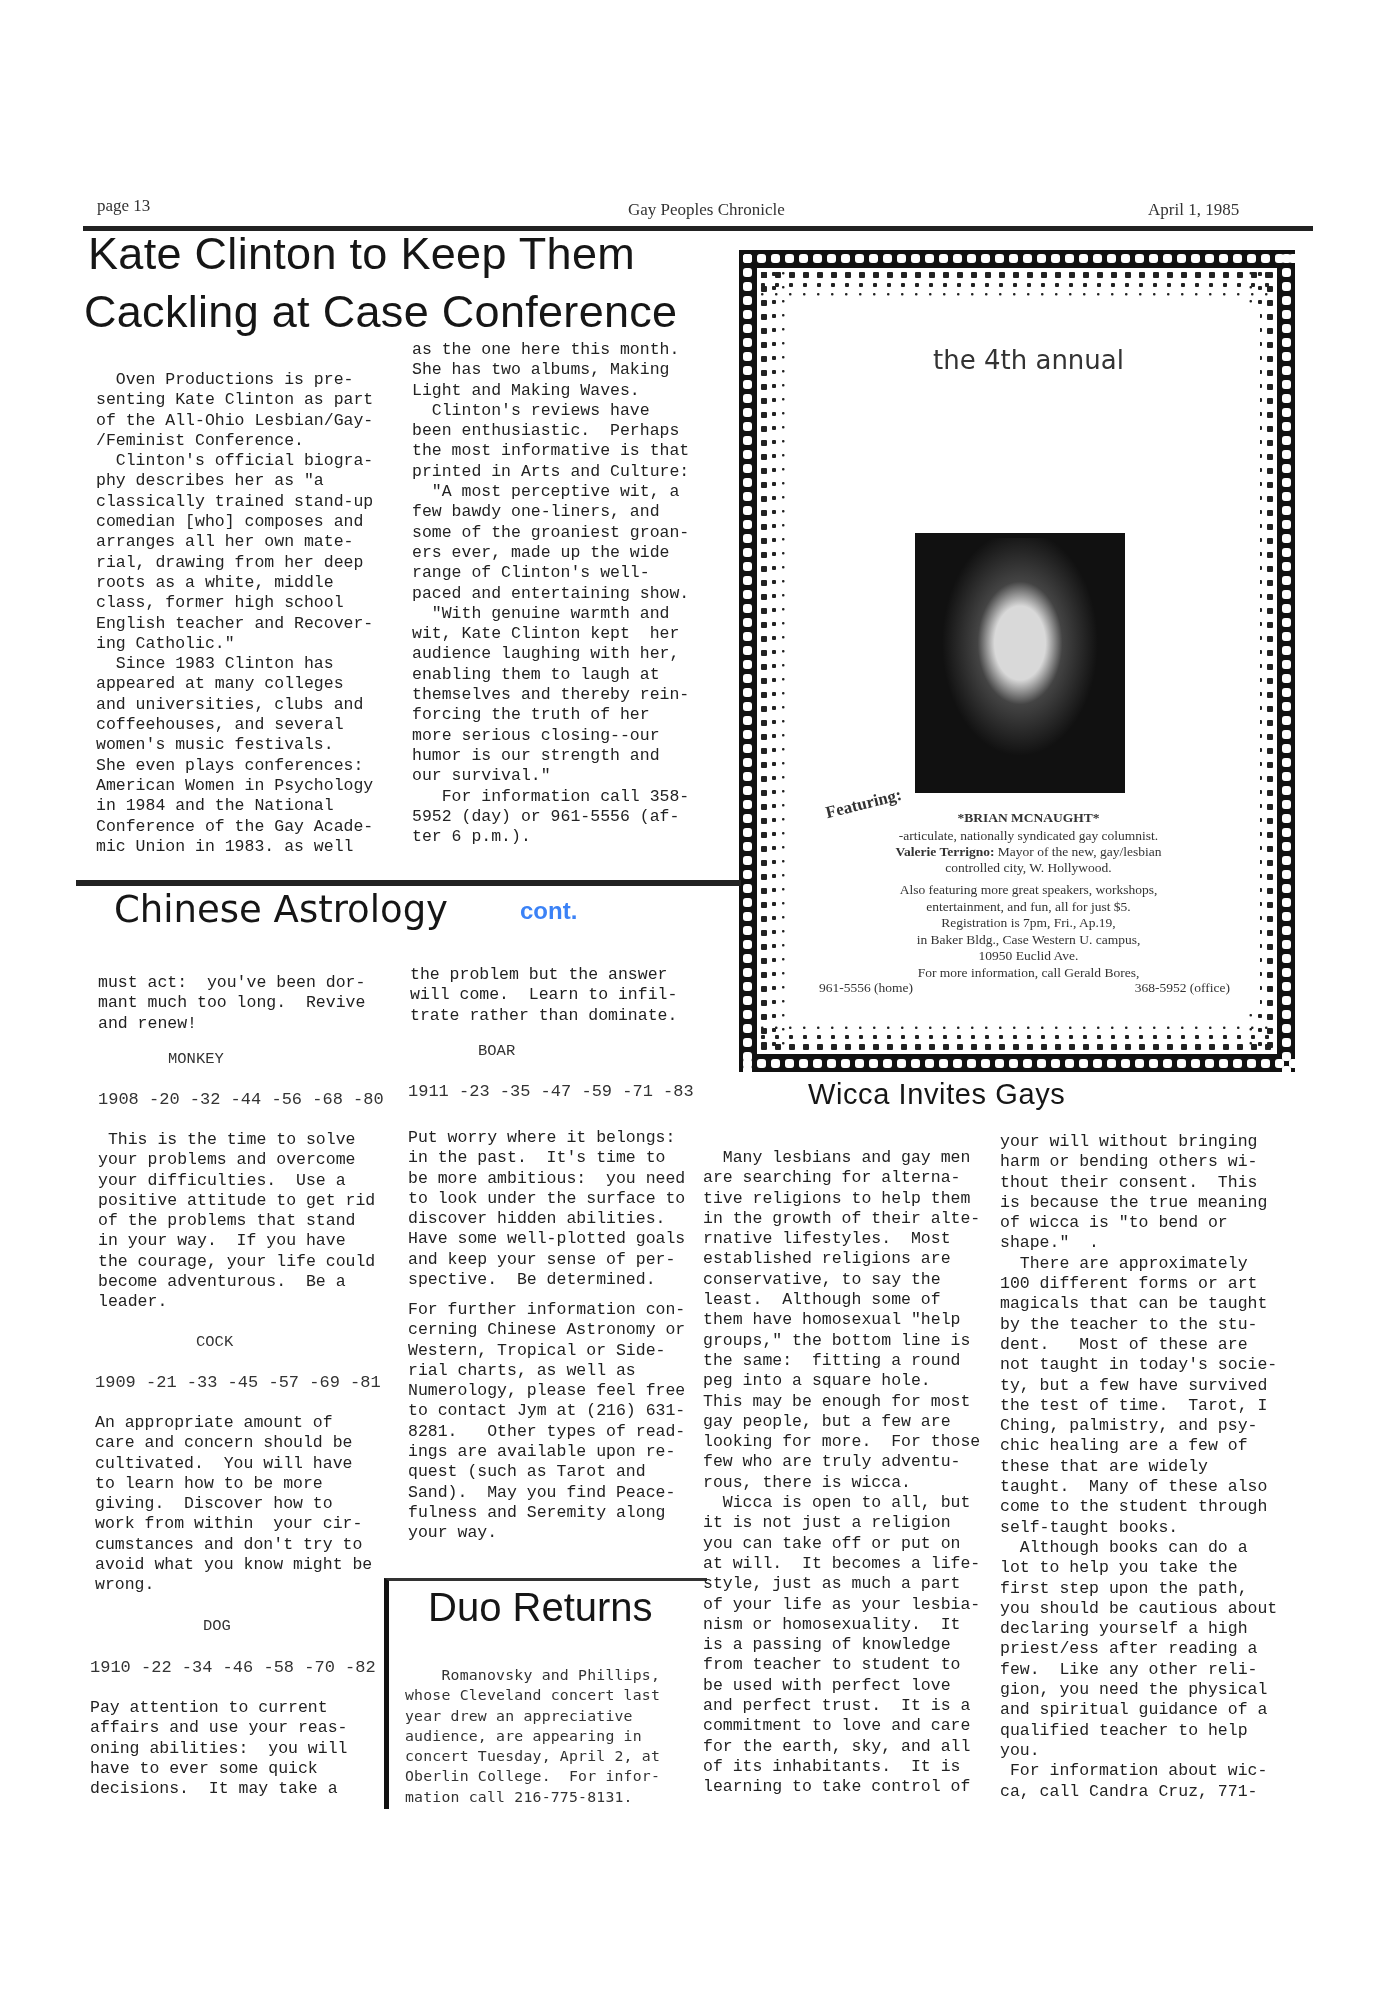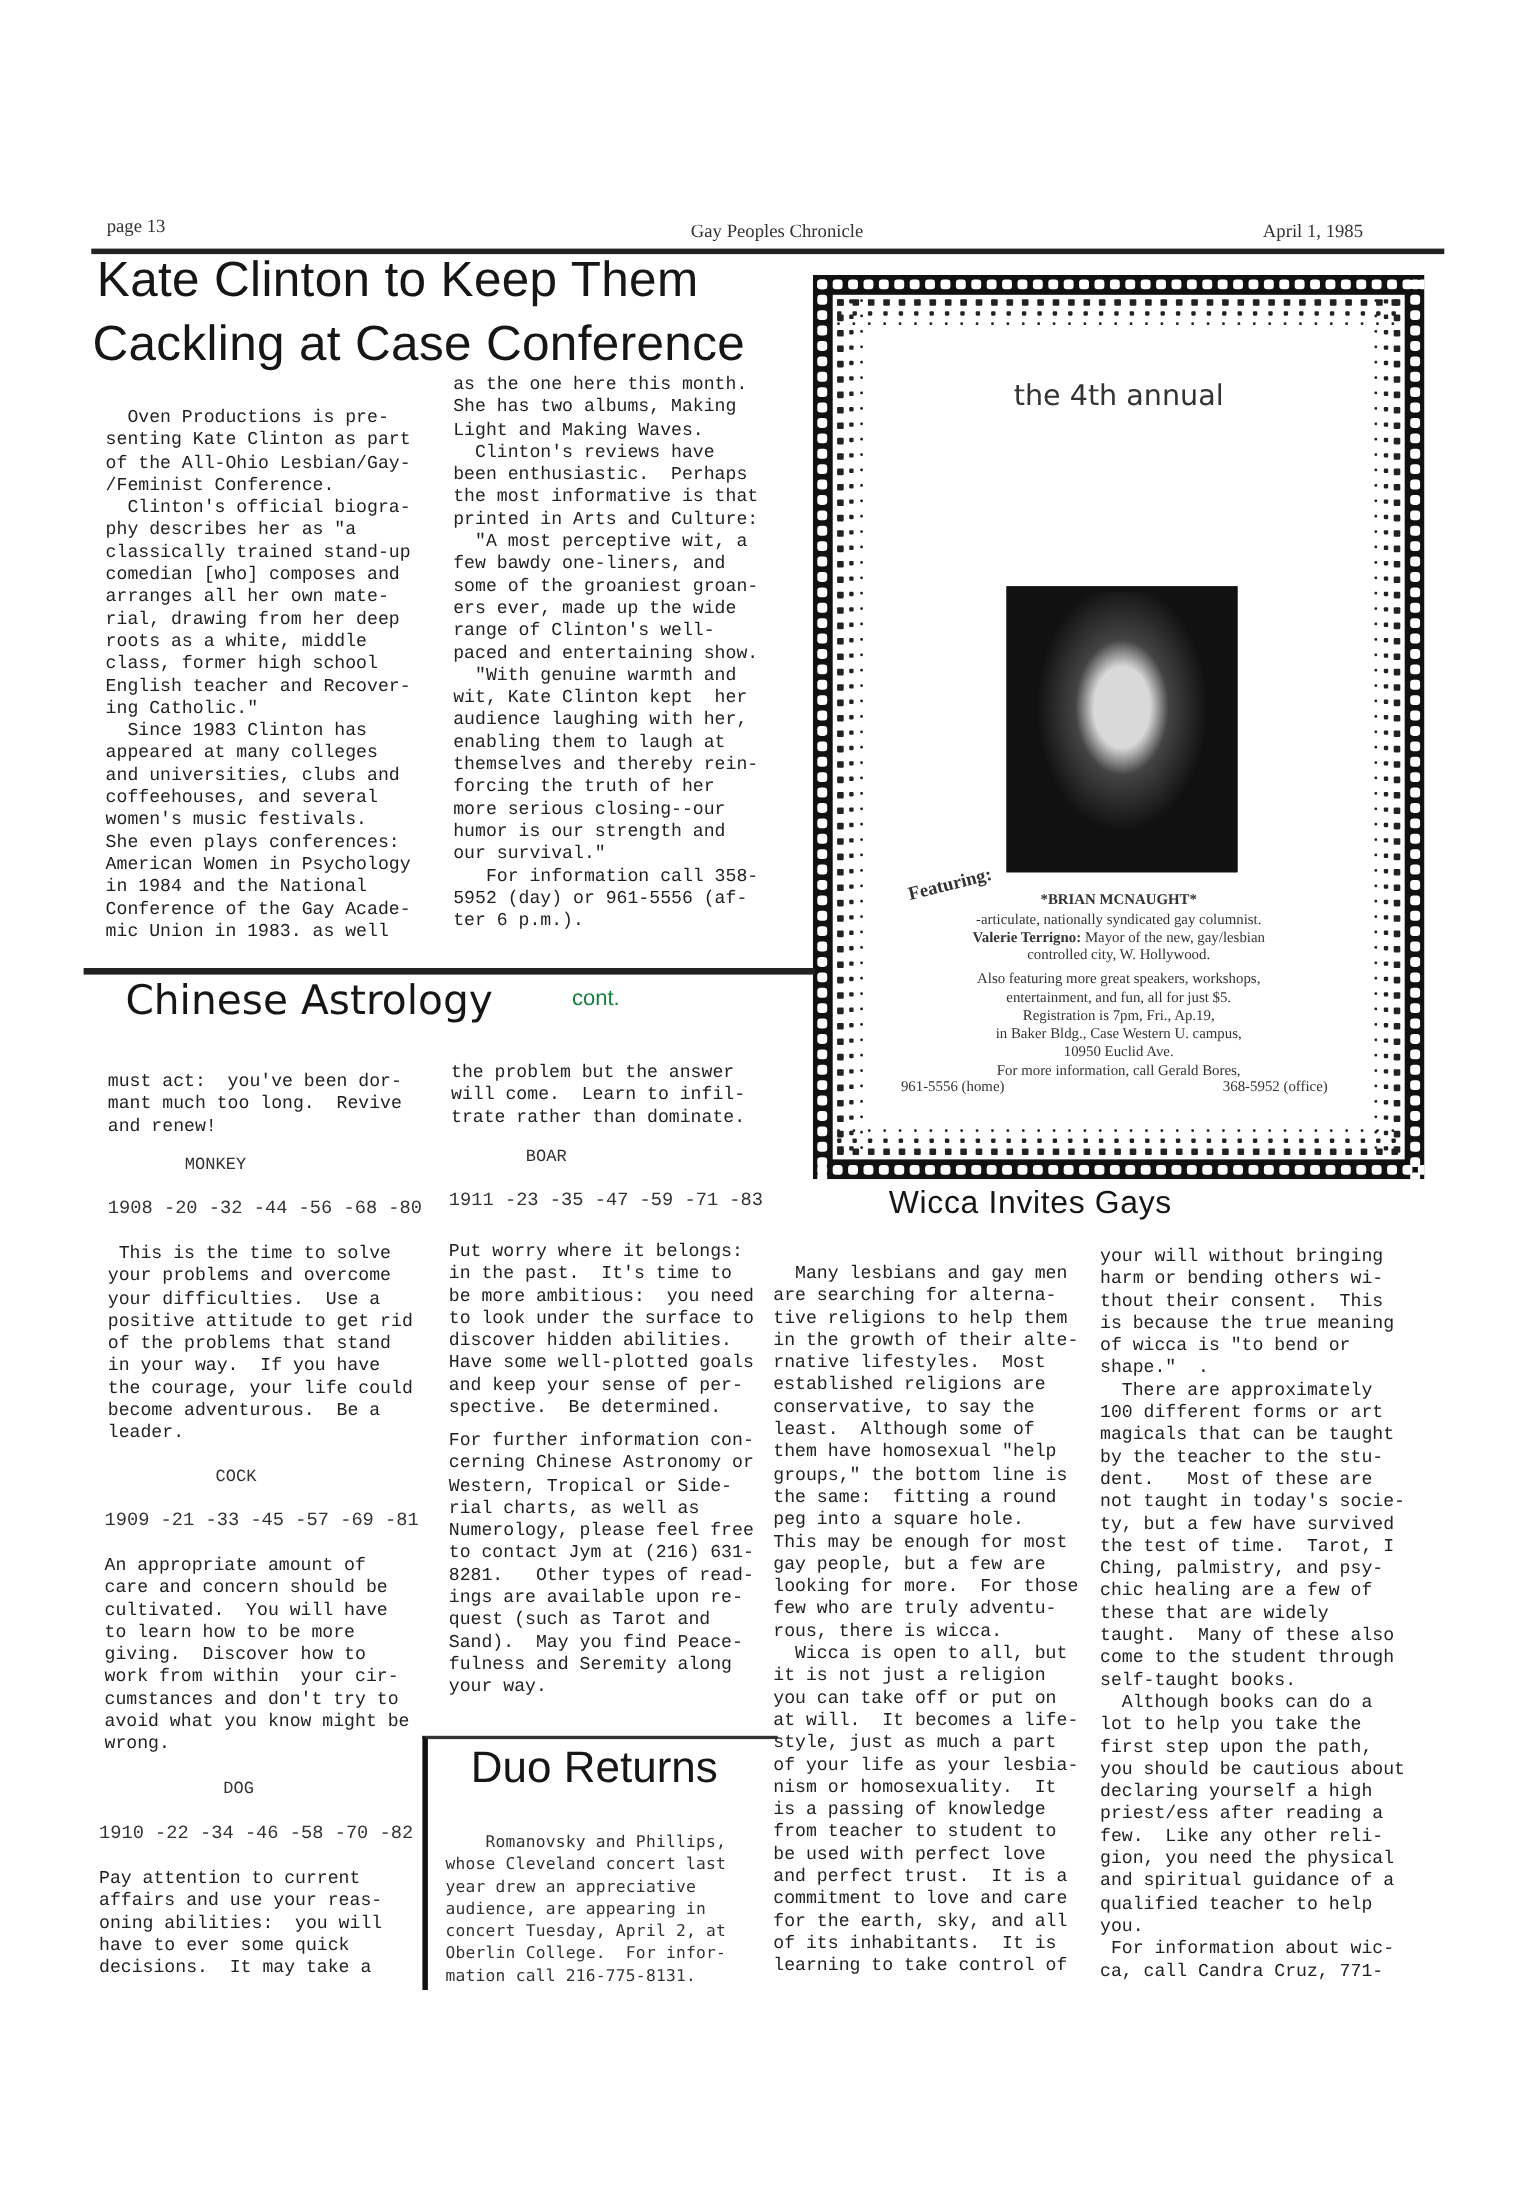--- a/index.html
+++ b/index.html
@@ -26,21 +26,21 @@
 <div class="abs hdr" style="left:97px;top:196px;">page 13</div>
 <div class="abs hdr" style="left:628px;top:200px;">Gay Peoples Chronicle</div>
 <div class="abs hdr" style="left:1148px;top:200px;">April 1, 1985</div>
 <div class="abs rule" style="left:83px;top:226px;width:1230px;height:5px;"></div>
 
 <div class="abs headline" style="left:88px;top:228px;">Kate Clinton to Keep Them</div>
 <div class="abs headline" style="left:84px;top:286px;">Cackling at Case Conference</div>
 <div class="abs mono" style="left:96px;top:370px;" id="clinton-col1"><div>  Oven Productions is pre-</div><div>senting Kate Clinton as part</div><div>of the All-Ohio Lesbian/Gay-</div><div>/Feminist Conference.</div><div>  Clinton's official biogra-</div><div>phy describes her as "a</div><div>classically trained stand-up</div><div>comedian [who] composes and</div><div>arranges all her own mate-</div><div>rial, drawing from her deep</div><div>roots as a white, middle</div><div>class, former high school</div><div>English teacher and Recover-</div><div>ing Catholic."</div><div>  Since 1983 Clinton has</div><div>appeared at many colleges</div><div>and universities, clubs and</div><div>coffeehouses, and several</div><div>women's music festivals.</div><div>She even plays conferences:</div><div>American Women in Psychology</div><div>in 1984 and the National</div><div>Conference of the Gay Acade-</div><div>mic Union in 1983. as well</div></div>
 <div class="abs mono" style="left:412px;top:340px;" id="clinton-col2"><div>as the one here this month.</div><div>She has two albums, Making</div><div>Light and Making Waves.</div><div>  Clinton's reviews have</div><div>been enthusiastic.  Perhaps</div><div>the most informative is that</div><div>printed in Arts and Culture:</div><div>  "A most perceptive wit, a</div><div>few bawdy one-liners, and</div><div>some of the groaniest groan-</div><div>ers ever, made up the wide</div><div>range of Clinton's well-</div><div>paced and entertaining show.</div><div>  "With genuine warmth and</div><div>wit, Kate Clinton kept  her</div><div>audience laughing with her,</div><div>enabling them to laugh at</div><div>themselves and thereby rein-</div><div>forcing the truth of her</div><div>more serious closing--our</div><div>humor is our strength and</div><div>our survival."</div><div>   For information call 358-</div><div>5952 (day) or 961-5556 (af-</div><div>ter 6 p.m.).</div></div>
 
-<div class="abs" style="left:739px;top:250px;width:556px;height:822px;">
+<div class="abs" style="left:739px;top:250px;width:556px;height:822px;padding-left:23px;">
   <svg class="abs" style="left:0;top:0;" width="556" height="822" id="ad-border">
       <rect width="556" height="822" fill="#111"></rect>
       <rect x="4" y="4" width="9" height="9" rx="3" fill="#fff"></rect>
       <rect x="4" y="809" width="9" height="9" rx="3" fill="#fff"></rect>
       <rect x="18" y="4" width="9" height="9" rx="3" fill="#fff"></rect>
       <rect x="18" y="809" width="9" height="9" rx="3" fill="#fff"></rect>
       <rect x="32" y="4" width="9" height="9" rx="3" fill="#fff"></rect>
       <rect x="32" y="809" width="9" height="9" rx="3" fill="#fff"></rect>
       <rect x="46" y="4" width="9" height="9" rx="3" fill="#fff"></rect>
       <rect x="46" y="809" width="9" height="9" rx="3" fill="#fff"></rect>
@@ -812,21 +812,21 @@
         <div>10950 Euclid Ave.</div>
         <div>For more information, call Gerald Bores,</div>
       </div>
     <div class="abs ad-small" style="left:22px;top:672px;">961-5556 (home)</div>
     <div class="abs ad-small" style="right:30px;top:672px;">368-5952 (office)</div>
   </div>
 </div>
 
 <div class="abs rule" style="left:76px;top:880px;width:665px;height:6px;"></div>
 <div class="abs sect" style="left:114px;top:888px;">Chinese Astrology</div>
-<div class="abs sans" style="left:520px;top:897px;font-size:20px;font-weight:normal;color:#15803d;">cont.</div>
+<div class="abs sans" style="left:520px;top:897px;font-size:24px;font-weight:bold;color:#3b82f6;">cont.</div>
 
 <div class="abs mono" style="left:98px;top:973px;" id="astro-intro1"><div>must act:  you've been dor-</div><div>mant much too long.  Revive</div><div>and renew!</div></div>
 <div class="abs zodiac" style="left:168px;top:1050px;">MONKEY</div>
 <div class="abs years" style="left:98px;top:1090px;">1908 -20 -32 -44 -56 -68 -80</div>
 <div class="abs mono" style="left:98px;top:1130px;" id="sign0"><div> This is the time to solve</div><div>your problems and overcome</div><div>your difficulties.  Use a</div><div>positive attitude to get rid</div><div>of the problems that stand</div><div>in your way.  If you have</div><div>the courage, your life could</div><div>become adventurous.  Be a</div><div>leader.</div></div>
 
 <div class="abs zodiac" style="left:196px;top:1333px;">COCK</div>
 <div class="abs years" style="left:95px;top:1373px;">1909 -21 -33 -45 -57 -69 -81</div>
 <div class="abs mono" style="left:95px;top:1413px;" id="sign1"><div>An appropriate amount of</div><div>care and concern should be</div><div>cultivated.  You will have</div><div>to learn how to be more</div><div>giving.  Discover how to</div><div>work from within  your cir-</div><div>cumstances and don't try to</div><div>avoid what you know might be</div><div>wrong.</div></div>
 

